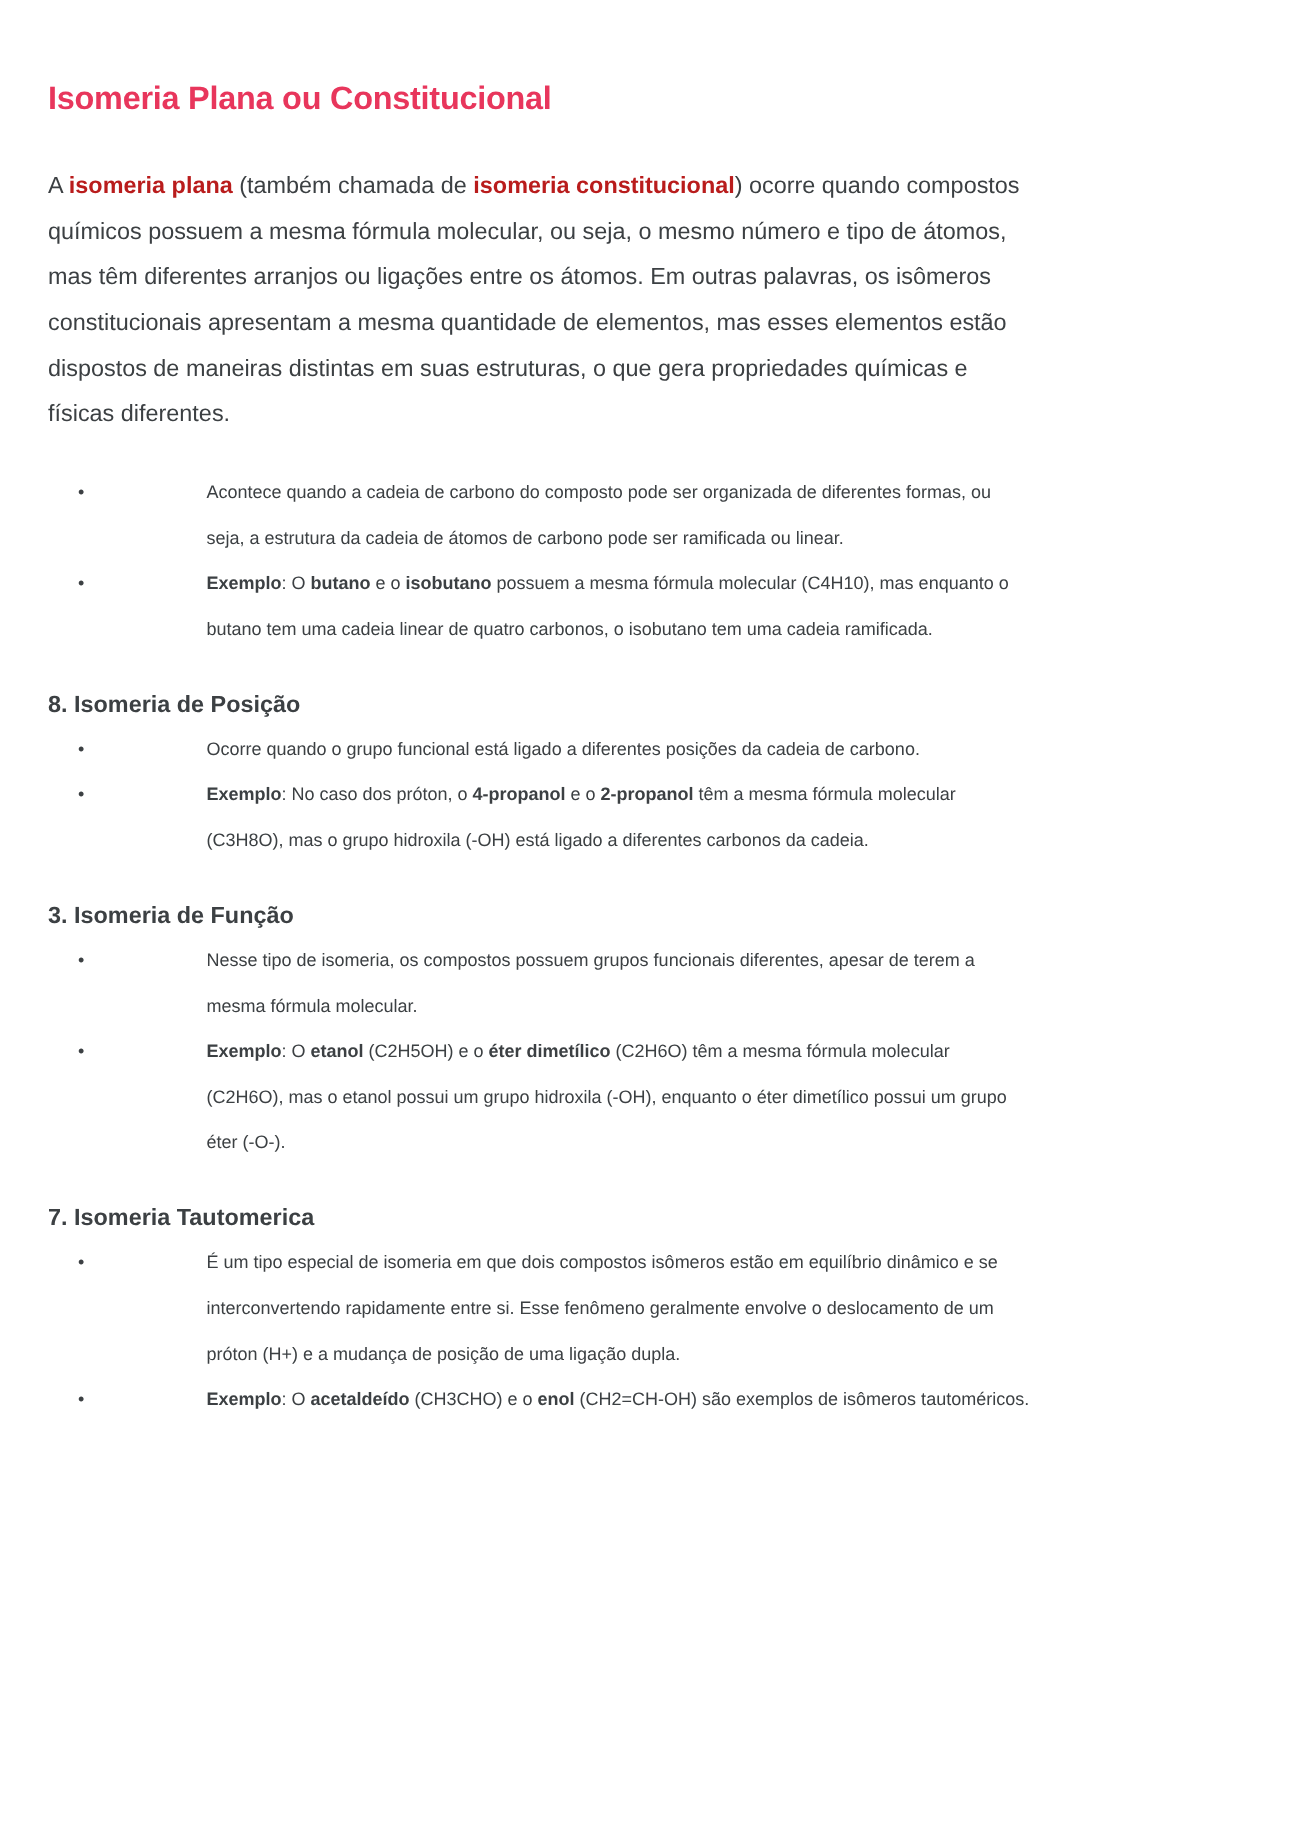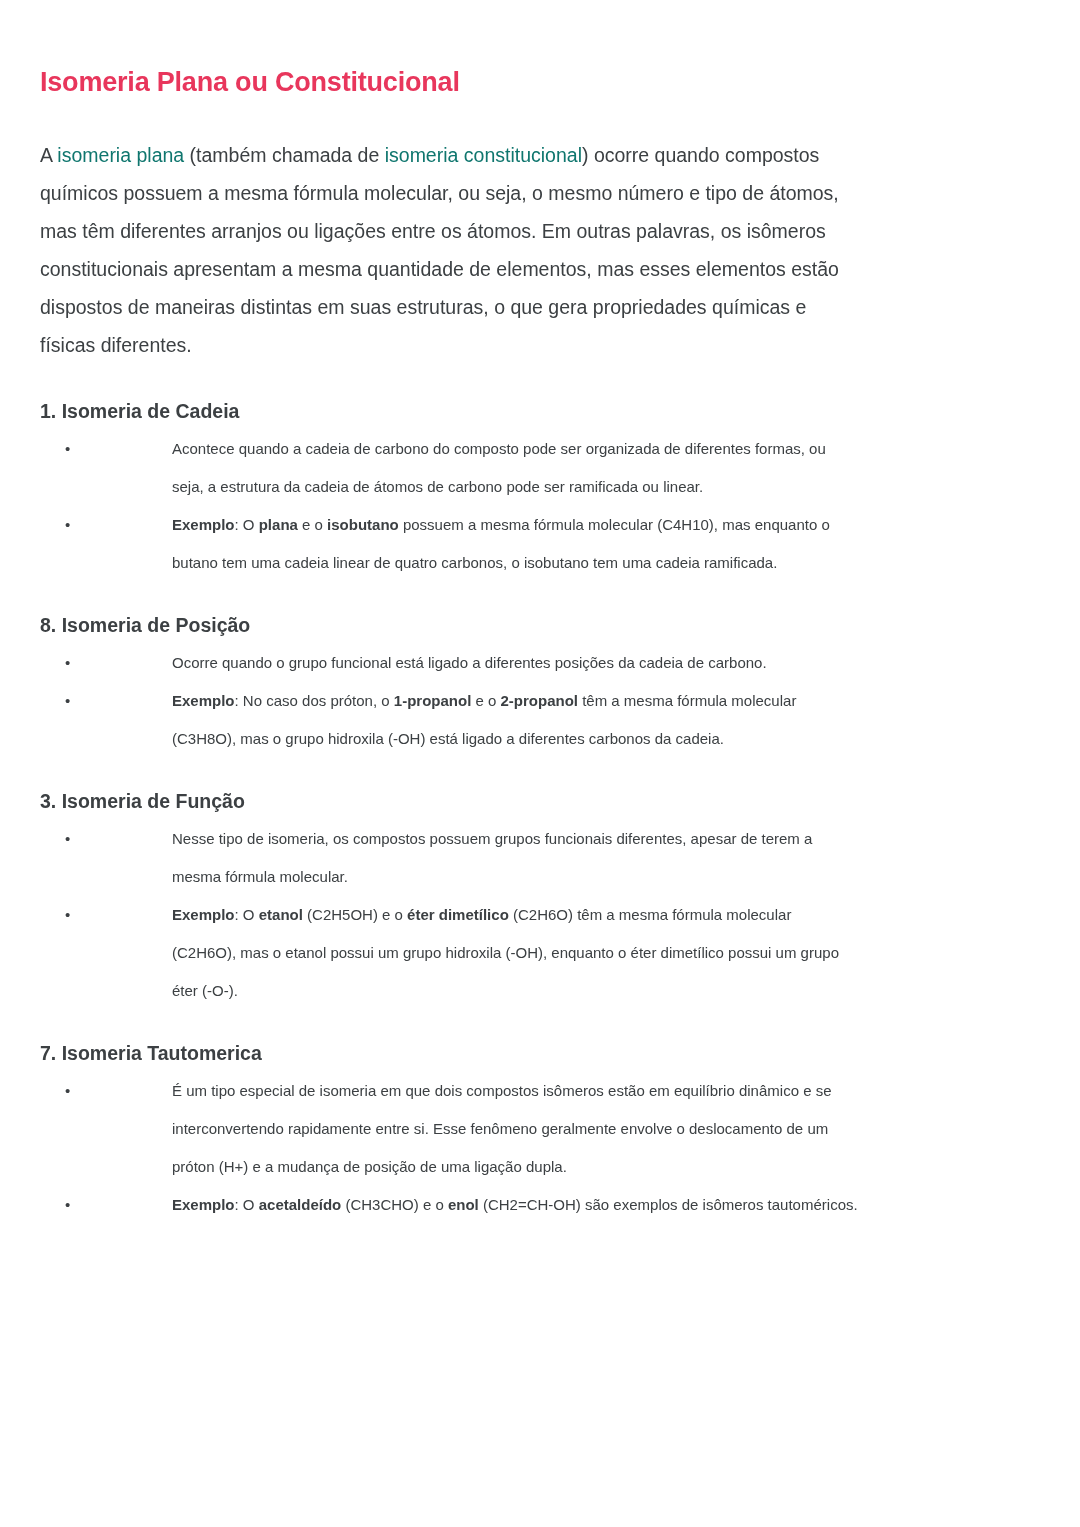--- a/index.html
+++ b/index.html
@@ -33,22 +33,22 @@
   }
   .para {
     font-size: 19.5px;
     line-height: 38px;
     color: #3C4043;
     margin: 0 0 28px 0;
     max-width: 995px;
     text-align: left;
   }
   .para b, .bullet-text b, .section-heading {
-    font-weight: normal;
-    color: #0f766e;
+    font-weight: bold;
+    color: #b91c1c;
   }
   .section {
     margin: 0 0 24px 0;
   }
   .section-heading {
     font-size: 19.5px;
     line-height: 38px;
     color: #3C4043;
     font-weight: bold;
     margin: 0;
@@ -92,31 +92,30 @@
 
 <div class="page">
 
   <h1 class="doc-title">Isomeria Plana ou Constitucional</h1>
 
   <p class="para"><span>A </span><b>isomeria plana</b><span> (também chamada de </span><b>isomeria constitucional</b><span>) ocorre quando compostos químicos possuem a mesma fórmula molecular, ou seja, o mesmo número e tipo de átomos, mas têm diferentes arranjos ou ligações entre os átomos. Em outras palavras, os isômeros constitucionais apresentam a mesma quantidade de elementos, mas esses elementos estão dispostos de maneiras distintas em suas estruturas, o que gera propriedades químicas e físicas diferentes.</span></p>
 
 
   <div id="sections-container">
       <div class="section">
-        <div class="section-heading">1. Isomeria de Cadeia</div>
         <div class="bullets">
           <div class="bullet"><span class="lead"><span class="dot">•</span><span class="gap"></span></span><span class="bullet-body"><span>Acontece quando a cadeia de carbono do composto pode ser organizada de diferentes formas, ou seja, a estrutura da cadeia de átomos de carbono pode ser ramificada ou linear.</span></span></div>
-          <div class="bullet"><span class="lead"><span class="dot">•</span><span class="gap"></span></span><span class="bullet-body"><b>Exemplo</b><span>: O </span><b>plana</b><span> e o </span><b>isobutano</b><span> possuem a mesma fórmula molecular (C4H10), mas enquanto o butano tem uma cadeia linear de quatro carbonos, o isobutano tem uma cadeia ramificada.</span></span></div>
+          <div class="bullet"><span class="lead"><span class="dot">•</span><span class="gap"></span></span><span class="bullet-body"><b>Exemplo</b><span>: O </span><b>butano</b><span> e o </span><b>isobutano</b><span> possuem a mesma fórmula molecular (C4H10), mas enquanto o butano tem uma cadeia linear de quatro carbonos, o isobutano tem uma cadeia ramificada.</span></span></div>
         </div>
       </div>
       <div class="section">
         <div class="section-heading">8. Isomeria de Posição</div>
         <div class="bullets">
           <div class="bullet"><span class="lead"><span class="dot">•</span><span class="gap"></span></span><span class="bullet-body"><span>Ocorre quando o grupo funcional está ligado a diferentes posições da cadeia de carbono.</span></span></div>
-          <div class="bullet"><span class="lead"><span class="dot">•</span><span class="gap"></span></span><span class="bullet-body"><b>Exemplo</b><span>: No caso dos próton, o </span><b>1-propanol</b><span> e o </span><b>2-propanol</b><span> têm a mesma fórmula molecular (C3H8O), mas o grupo hidroxila (-OH) está ligado a diferentes carbonos da cadeia.</span></span></div>
+          <div class="bullet"><span class="lead"><span class="dot">•</span><span class="gap"></span></span><span class="bullet-body"><b>Exemplo</b><span>: No caso dos próton, o </span><b>4-propanol</b><span> e o </span><b>2-propanol</b><span> têm a mesma fórmula molecular (C3H8O), mas o grupo hidroxila (-OH) está ligado a diferentes carbonos da cadeia.</span></span></div>
         </div>
       </div>
       <div class="section">
         <div class="section-heading">3. Isomeria de Função</div>
         <div class="bullets">
           <div class="bullet"><span class="lead"><span class="dot">•</span><span class="gap"></span></span><span class="bullet-body"><span>Nesse tipo de isomeria, os compostos possuem grupos funcionais diferentes, apesar de terem a mesma fórmula molecular.</span></span></div>
           <div class="bullet"><span class="lead"><span class="dot">•</span><span class="gap"></span></span><span class="bullet-body"><b>Exemplo</b><span>: O </span><b>etanol</b><span> (C2H5OH) e o </span><b>éter dimetílico</b><span> (C2H6O) têm a mesma fórmula molecular (C2H6O), mas o etanol possui um grupo hidroxila (-OH), enquanto o éter dimetílico possui um grupo éter (-O-).</span></span></div>
         </div>
       </div>
       <div class="section">

